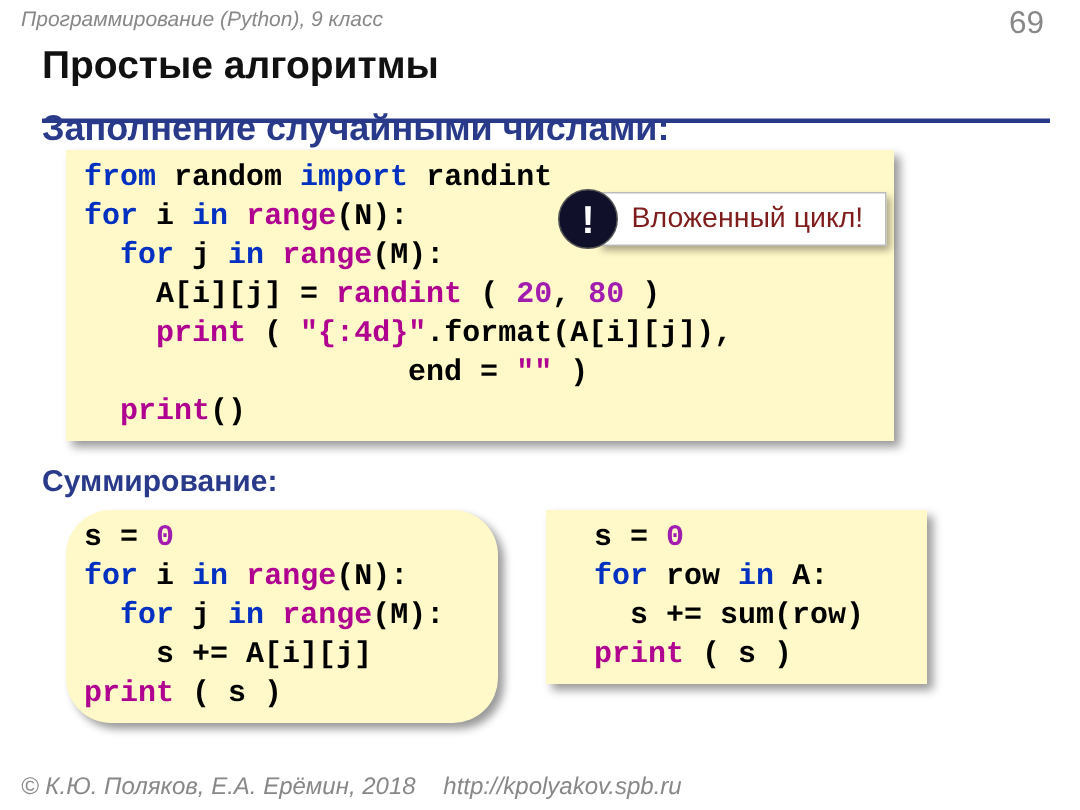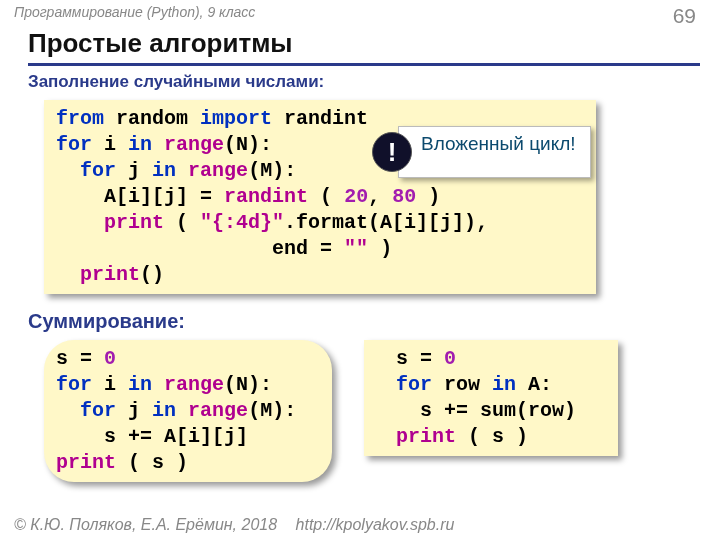--- a/index.html
+++ b/index.html
@@ -15,25 +15,25 @@
     font-size: 14px; font-style: italic; color: #888;
   }
   .page-num {
     position: absolute; top: 4px; right: 24px;
     font-size: 21px; color: #888;
   }
   .title {
     position: absolute; top: 28px; left: 28px; right: 20px;
     font-size: 26px; font-weight: bold; color: #111;
     border-bottom: 3px solid #2a3a8a;
-    padding-bottom: 4px;
+    padding-bottom: 20px;
   }
   .sect1-label {
     position: absolute; top: 72px; left: 28px;
-    font-size: 17px; color: #2a3a8a; font-weight: bold;
+    font-size: 24px; color: #2a3a8a; font-weight: bold;
   }
   .code-box {
     background: #fff8c8;
     box-shadow: 4px 4px 6px rgba(0,0,0,0.4);
     font-family: "Courier New", monospace;
     font-size: 20px; font-weight: bold;
     line-height: 1.3;
     padding: 6px 12px;
     white-space: pre;
     color: #000;
@@ -57,23 +57,23 @@
     width: 40px; height: 40px; border-radius: 50%;
     background: #10102a; color: #fff;
     display: flex; align-items: center; justify-content: center;
     font-size: 26px; font-weight: bold;
     position: relative; z-index: 2;
     border: 1px solid #555;
   }
   .callout-text {
     background: #fff; border: 1px solid #bbb;
     box-shadow: 3px 3px 5px rgba(0,0,0,0.35);
-    padding: 6px 14px 22px 22px;
+    padding: 6px 14px 6px 22px;
     margin-left: -14px;
-    font-size: 19px; color: #0c4a6e;
+    font-size: 19px; color: #7f1d1d;
     z-index: 1;
   }
   .footer {
     position: absolute; bottom: 6px; left: 14px;
     font-size: 16px; font-style: italic; color: #888;
   }
   .footer-link { color: #888; margin-left: 14px; }
 </style>
 </head>
 <body>

